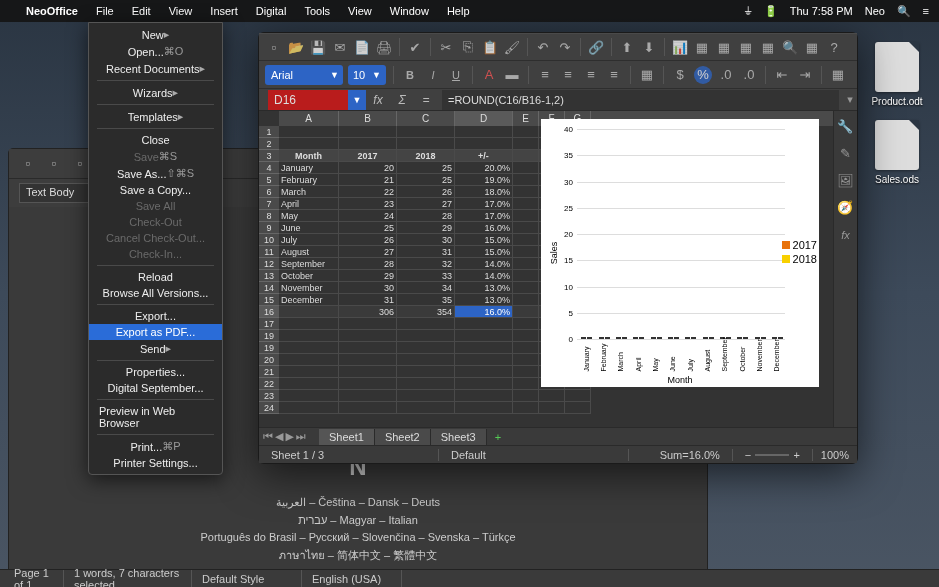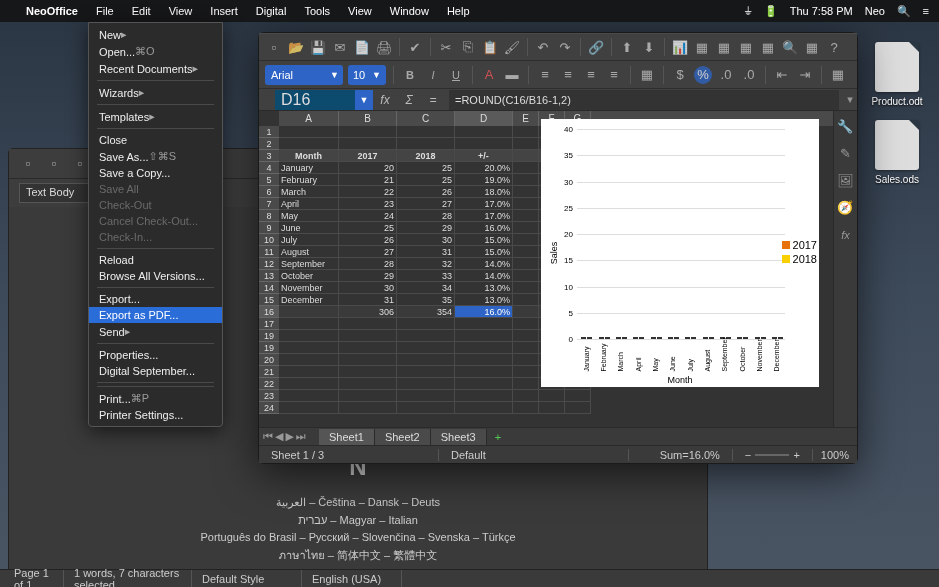--- a/index.html
+++ b/index.html
@@ -3,21 +3,21 @@
 <meta charset="utf-8">
 <style>
 *{margin:0;padding:0;box-sizing:border-box;font-family:-apple-system,Helvetica,Arial,sans-serif;font-size:11px;user-select:none}
 body{width:939px;height:587px;background:linear-gradient(180deg,#2a3542 0%,#3d4a5a 50%,#4a5563 100%);position:relative;overflow:hidden;color:#fff}
 .menubar{position:absolute;top:0;left:0;right:0;height:22px;background:rgba(20,20,20,.9);display:flex;align-items:center;padding:0 10px;font-size:13px;z-index:60}
 .menubar .apple{margin-right:16px}
 .menubar .app{font-weight:600;margin-right:18px}
 .menubar .mi{margin-right:18px;cursor:default}
 .menubar .right{margin-left:auto;display:flex;align-items:center;gap:12px;font-size:12px}
 .file-menu{position:absolute;top:22px;left:88px;width:135px;background:#2b2b2b;border:1px solid #555;border-radius:0 0 4px 4px;box-shadow:0 5px 20px rgba(0,0,0,.6);z-index:100;padding:3px 0}
-.fmi{display:flex;justify-content:flex-start;align-items:center;padding:2px 10px;color:#eee;font-size:12px;cursor:default}
+.fmi{display:flex;justify-content:center;align-items:center;padding:2px 10px;color:#eee;font-size:12px;cursor:default}
 .fmi.dis{color:#6a6a6a}
 .fmi.sel{background:#2a6cd8;color:#fff}
 .fmi .sc{color:#999;font-size:11px}
 .fmi .arr{color:#aaa}
 .fms{height:1px;background:#4a4a4a;margin:3px 8px}
 .writer{position:absolute;top:148px;left:8px;width:700px;height:430px;background:#3a3a3a;border:1px solid #222;border-radius:5px;z-index:10}
 .writer .wtb{height:30px;background:#3d3d3d;display:flex;align-items:center;gap:8px;padding:0 10px;border-bottom:1px solid #2a2a2a}
 .writer .wtb2{height:28px;background:#3d3d3d;display:flex;align-items:center;padding:0 10px;gap:6px}
 .writer .stylebox{width:195px;height:20px;background:#333;border:1px solid #555;padding:2px 6px;font-size:11px;color:#ddd}
 .writer .body{padding:180px 90px 20px;color:#ccc;font-size:12px;line-height:1.6;text-align:center}
@@ -31,21 +31,21 @@
 .tr-r{background:#ff5f57}.tr-y{background:#febc2e}.tr-g{background:#28c840}
 .calc-title{font-size:12px;color:#ccc}
 .calc-tb{height:28px;background:#404040;display:flex;align-items:center;gap:4px;padding:0 6px;border-top:1px solid #4a4a4a;border-bottom:1px solid #2e2e2e}
 .tb-ico{width:18px;height:18px;opacity:.75;display:flex;align-items:center;justify-content:center;color:#ccc;font-size:13px}
 .tb-sep{width:1px;height:18px;background:#555;margin:0 2px}
 .calc-tb2{height:28px;background:#404040;display:flex;align-items:center;gap:5px;padding:0 6px;border-bottom:1px solid #2e2e2e}
 .font-combo{width:78px;height:20px;background:#2d64c5;color:#fff;border-radius:3px;display:flex;align-items:center;padding:0 6px;font-size:11px;position:relative}
 .size-combo{width:38px;height:20px;background:#2d64c5;color:#fff;border-radius:3px;display:flex;align-items:center;padding:0 5px;font-size:11px}
 .combo-arr{position:absolute;right:4px;font-size:9px}
 .fx-row{height:22px;background:#404040;display:flex;align-items:center;border-bottom:1px solid #2a2a2a}
-.cellref{width:80px;height:20px;background:#0c4a6e;margin-left:16px;display:flex;align-items:center;padding:0 6px;color:#ddd;font-size:16px}
+.cellref{width:80px;height:20px;background:#b91c1c;margin-left:9px;display:flex;align-items:center;padding:0 6px;color:#ddd;font-size:12px}
 .cellref-arr{width:18px;height:20px;background:#2d64c5;display:flex;align-items:center;justify-content:center;color:#fff;font-size:9px}
 .fx-ico{width:24px;display:flex;align-items:center;justify-content:center;color:#bbb;font-style:italic;font-size:12px}
 .formula-input{flex:1;background:#333;height:20px;margin:0 4px;padding:0 6px;color:#ddd;font-size:11px;display:flex;align-items:center}
 .sheet-area{flex:1;display:flex;overflow:hidden;position:relative}
 .sheet-grid{flex:1;background:#333;overflow:hidden;position:relative}
 .colheads{display:flex;height:15px;background:#4a4a4a;position:absolute;top:0;left:20px;right:0}
 .colheads .ch{flex:none;border-right:1px solid #666;text-align:center;font-size:10px;color:#ddd;line-height:15px}
 .ch.sel{background:#5a5a5a}
 .rowheads{position:absolute;top:15px;left:0;width:20px;background:#4a4a4a}
 .rowheads .rh{height:12px;border-bottom:1px solid #666;text-align:center;font-size:9px;color:#ddd;line-height:12px}
@@ -134,20 +134,24 @@
     </div>
     <div class="fms"></div>
     <div class="fmi">
       <span>Templates</span>
       <span class="arr">▸</span>
     </div>
     <div class="fms"></div>
     <div class="fmi">
       <span>Close</span>
     </div>
+    <div class="fmi dis">
+      <span>Save</span>
+      <span class="sc">⌘S</span>
+    </div>
     <div class="fmi">
       <span>Save As...</span>
       <span class="sc">⇧⌘S</span>
     </div>
     <div class="fmi">
       <span>Save a Copy...</span>
     </div>
     <div class="fmi dis">
       <span>Save All</span>
     </div>
@@ -179,20 +183,23 @@
       <span class="arr">▸</span>
     </div>
     <div class="fms"></div>
     <div class="fmi">
       <span>Properties...</span>
     </div>
     <div class="fmi">
       <span>Digital September...</span>
     </div>
     <div class="fms"></div>
+    <div class="fmi">
+      <span>Preview in Web Browser</span>
+    </div>
     <div class="fms"></div>
     <div class="fmi">
       <span>Print...</span>
       <span class="sc">⌘P</span>
     </div>
     <div class="fmi">
       <span>Printer Settings...</span>
     </div>
   </div>
 

